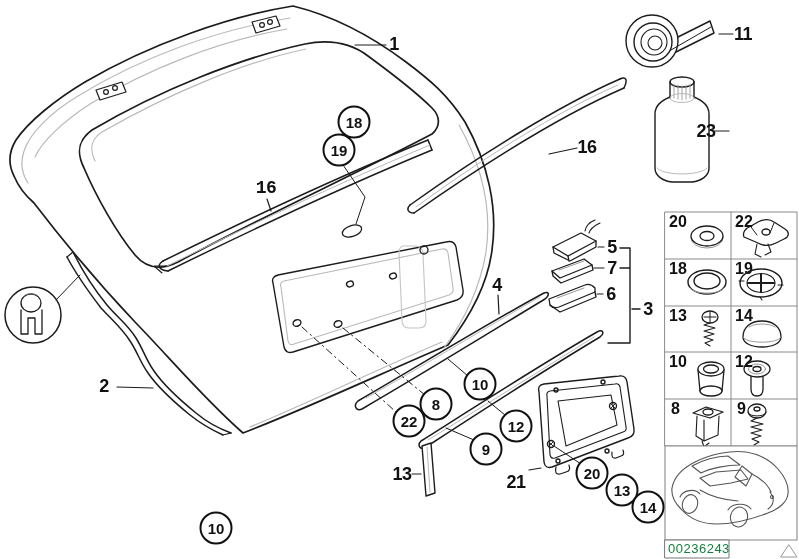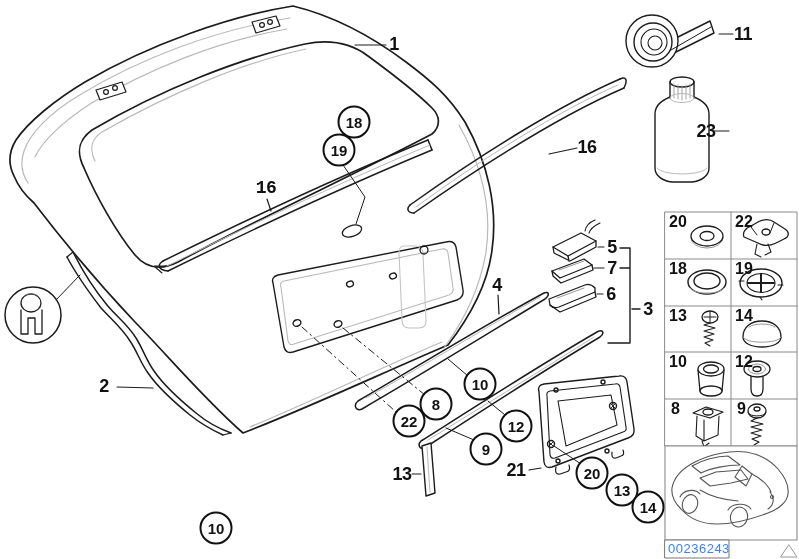--- a/index.html
+++ b/index.html
@@ -6,21 +6,21 @@
   #stage{position:relative;width:799px;height:559px;background:#fff;overflow:hidden;
          font-family:"Liberation Sans",sans-serif;}
   #art{position:absolute;left:0;top:0;}
   #callout-layer{position:absolute;left:0;top:0;width:799px;height:559px;pointer-events:none;}
   .co{position:absolute;transform:translate(-50%,-50%);color:#111;font-weight:bold;
       white-space:nowrap;}
   .co.plain{font-size:18px;letter-spacing:-0.5px;}
   .co.circled{width:29px;height:29px;border:2px solid #111;border-radius:50%;
       background:#fff;font-size:15px;display:flex;align-items:center;justify-content:center;}
   .legend-num{position:absolute;font-size:16px;font-weight:bold;color:#111;}
-  #part-number{position:absolute;left:668px;top:541px;width:58px;font-size:13px;color:#3b82f6;
+  #part-number{position:absolute;left:668px;top:541px;width:58px;font-size:13px;color:#15803d;
       letter-spacing:0.5px;}
 </style>
 </head>
 <body>
 
 <div id="stage">
 
 <svg id="art" width="799" height="559" viewBox="0 0 799 559" fill="none" stroke-linecap="round" stroke-linejoin="round">
 
   <g stroke="#1c1c1c" stroke-width="1.5">
@@ -275,21 +275,21 @@
       <div class="co plain" style="left: 266px; top: 188px; font-family: Liberation Mono, monospace;">16</div>
       <div class="co plain" style="left: 587px; top: 147px;">16</div>
       <div class="co plain" style="left: 743px; top: 34px;">11</div>
       <div class="co plain" style="left: 706px; top: 131px;">23</div>
       <div class="co plain" style="left: 612px; top: 247px;">5</div>
       <div class="co plain" style="left: 612px; top: 268px;">7</div>
       <div class="co plain" style="left: 611px; top: 294px;">6</div>
       <div class="co plain" style="left: 648px; top: 309px;">3</div>
       <div class="co plain" style="left: 497px; top: 285px;">4</div>
       <div class="co plain" style="left: 402px; top: 474px;">13</div>
-      <div class="co plain" style="left: 516px; top: 470px;">21</div>
+      <div class="co plain" style="left: 516px; top: 482px;">21</div>
       <div class="co circled" style="left: 354px; top: 122px;">18</div>
       <div class="co circled" style="left: 339px; top: 150px;">19</div>
       <div class="co circled" style="left: 480px; top: 384px;">10</div>
       <div class="co circled" style="left: 436px; top: 404px;">8</div>
       <div class="co circled" style="left: 409px; top: 421px;">22</div>
       <div class="co circled" style="left: 516px; top: 426px;">12</div>
       <div class="co circled" style="left: 486px; top: 449px;">9</div>
       <div class="co circled" style="left: 592px; top: 473px;">20</div>
       <div class="co circled" style="left: 622px; top: 490px;">13</div>
       <div class="co circled" style="left: 648px; top: 507px;">14</div>

